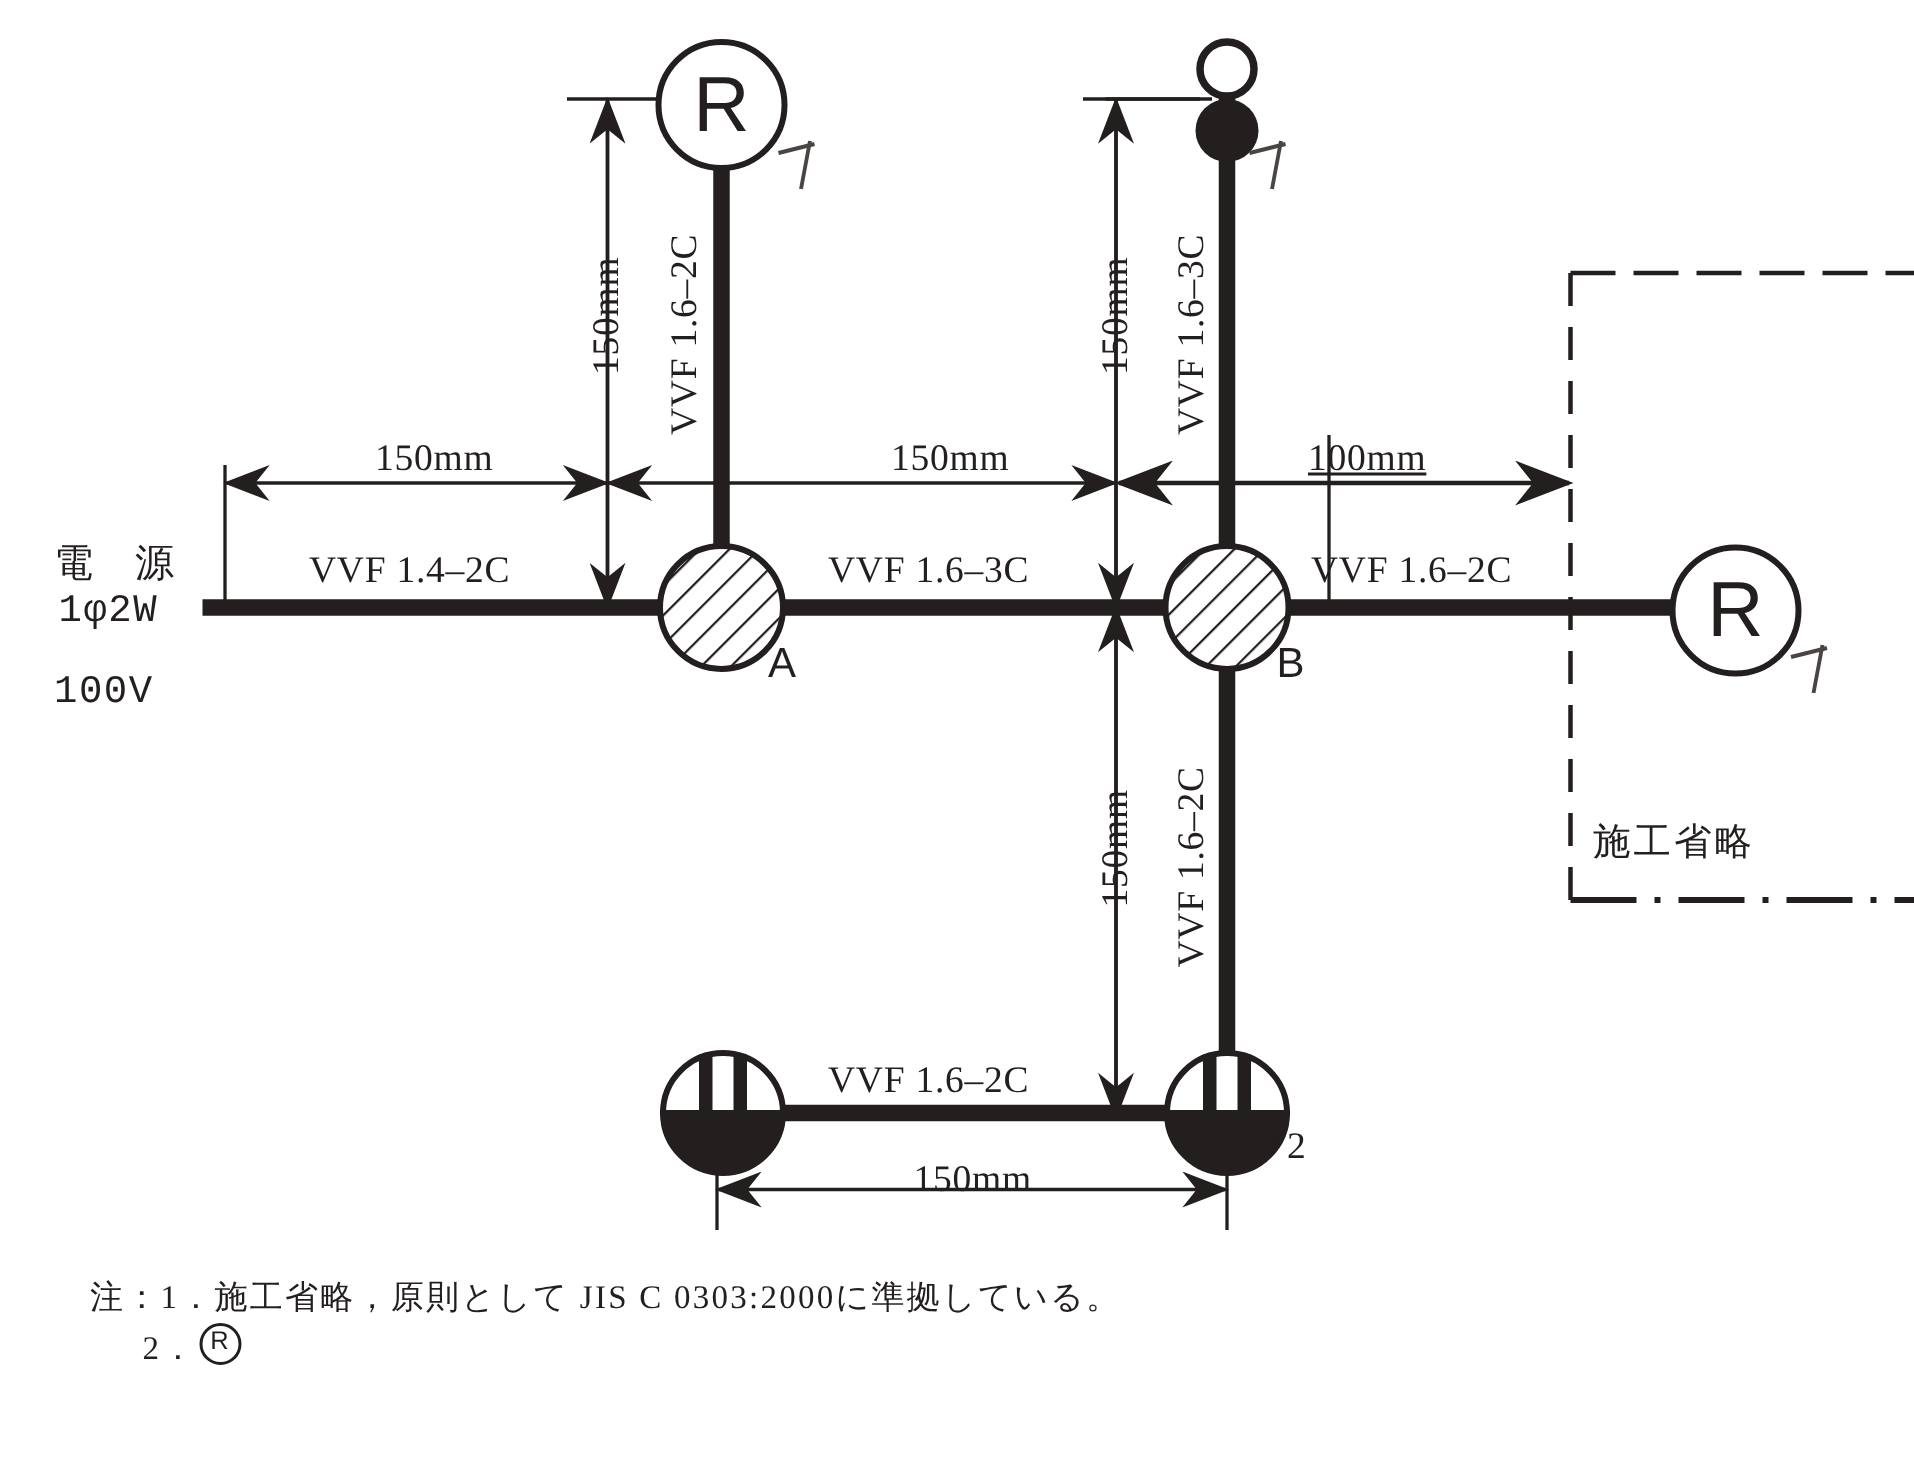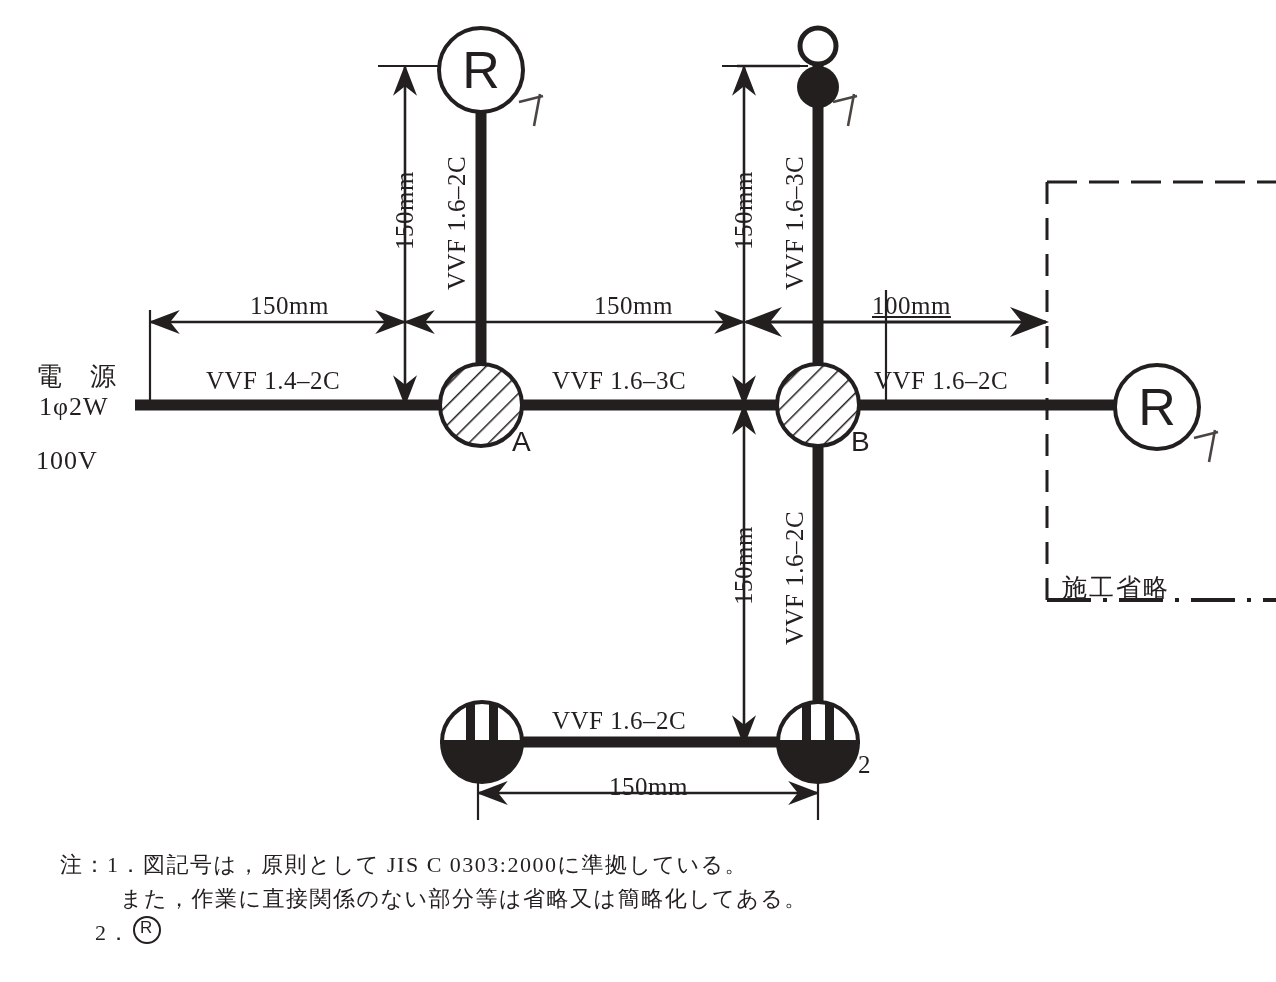--- a/index.html
+++ b/index.html
@@ -39,20 +39,21 @@
     transform-origin: left top;
     transform: rotate(-90deg);
   }
   .box-letter {
     font-size: 28px;
     font-family: "Liberation Sans", sans-serif;
   }
   .src-label {
     font-size: 26px;
     letter-spacing: 1px;
+    font-family: Liberation Mono, monospace;
   }
   .omit-label {
     font-size: 25px;
     letter-spacing: 2px;
   }
   .outlet-num {
     font-size: 25px;
   }
   #notes {
     position: absolute;
@@ -238,30 +239,27 @@
 
   <div class="txt dim-label vert" style="left:392px; top:250px;">150mm</div>
   <div class="txt dim-label vert" style="left:731px; top:250px;">150mm</div>
   <div class="txt dim-label vert" style="left:731px; top:605px;">150mm</div>
 
   <div class="txt box-letter" style="left:512px; top:428px;">A</div>
   <div class="txt box-letter" style="left:851px; top:428px;">B</div>
 
   <div class="txt outlet-num" style="left:858px; top:752px;">2</div>
 
-  <div class="txt omit-label" style="left:1062px; top:575px;text-align:right;">施工省略</div>
+  <div class="txt omit-label" style="left:1062px; top:549px;text-align:right;">施工省略</div>
 
   <div id="notes">
     <div class="note-row">
       <span class="note-marker">注：</span>
       <span class="note-marker">1．</span>
-      <span class="note-body">図記号は，原則として JIS C 0303:2000に準拠している。</span>
-    </div>
-    <div class="note-row note-indent">
-      <span class="note-body">また，作業に直接関係のない部分等は省略又は簡略化してある。</span>
+      <span class="note-body">施工省略，原則として JIS C 0303:2000に準拠している。</span>
     </div>
     <div class="note-row note-indent2">
       <span class="note-marker">2．</span>
       <span class="inline-r">
         <span>R</span>
       </span>
     </div>
   </div>
 
 </div>

